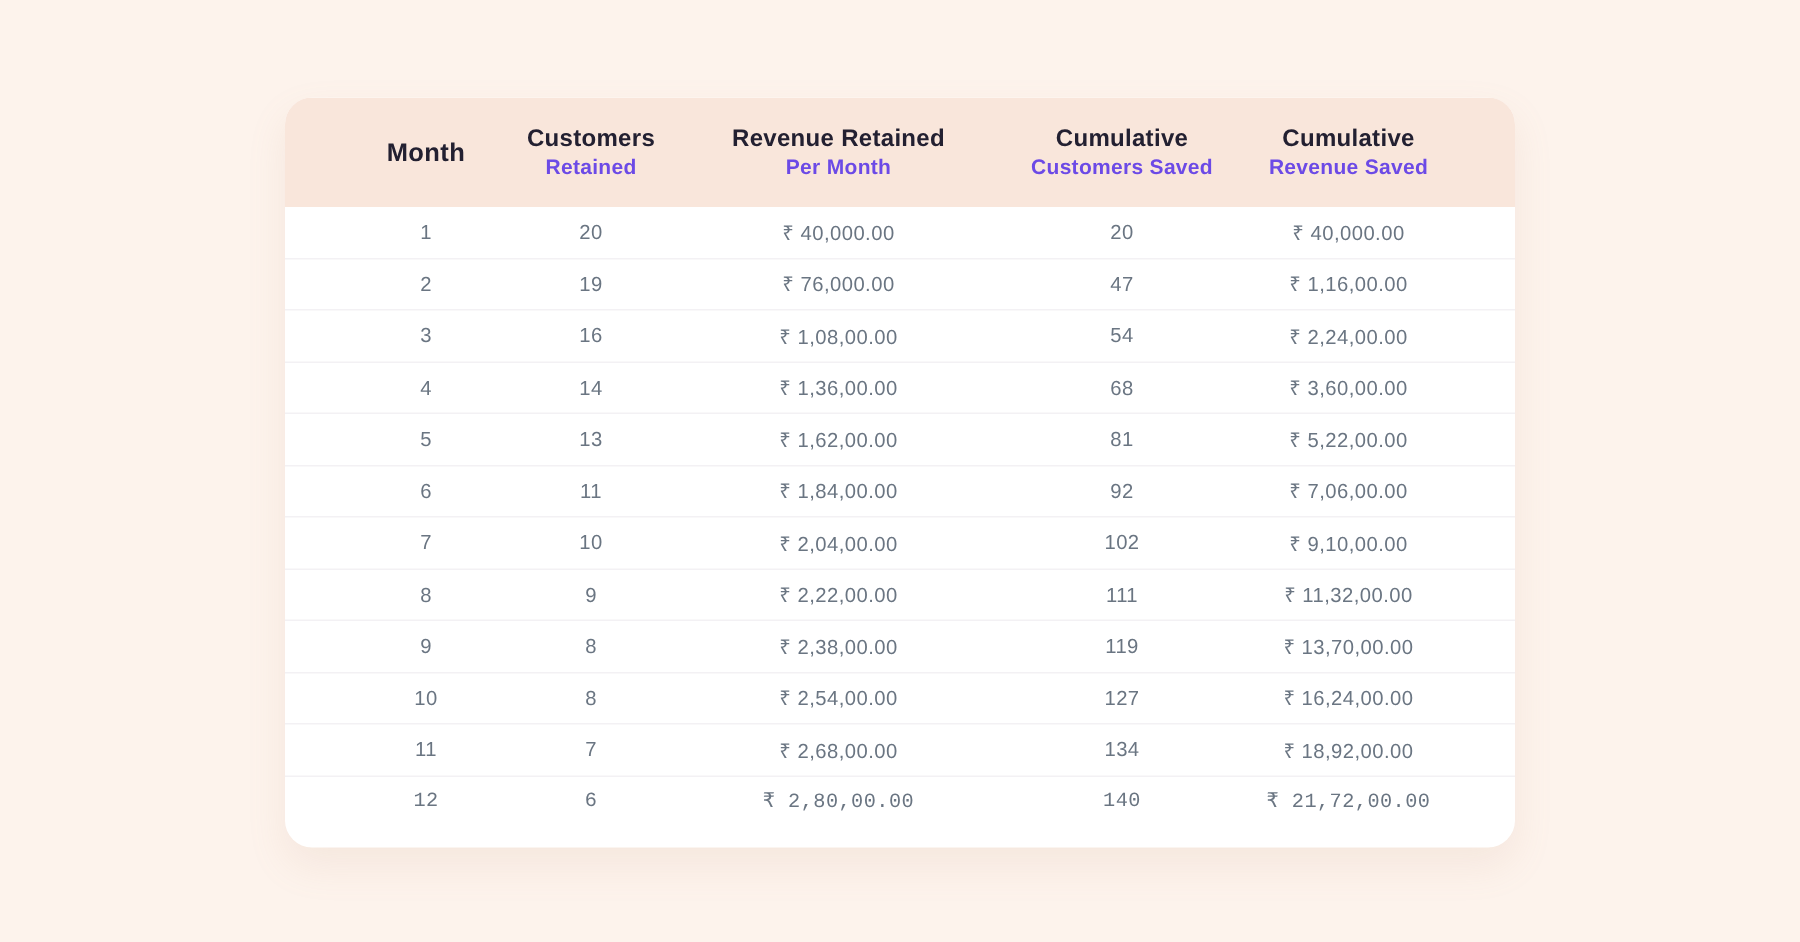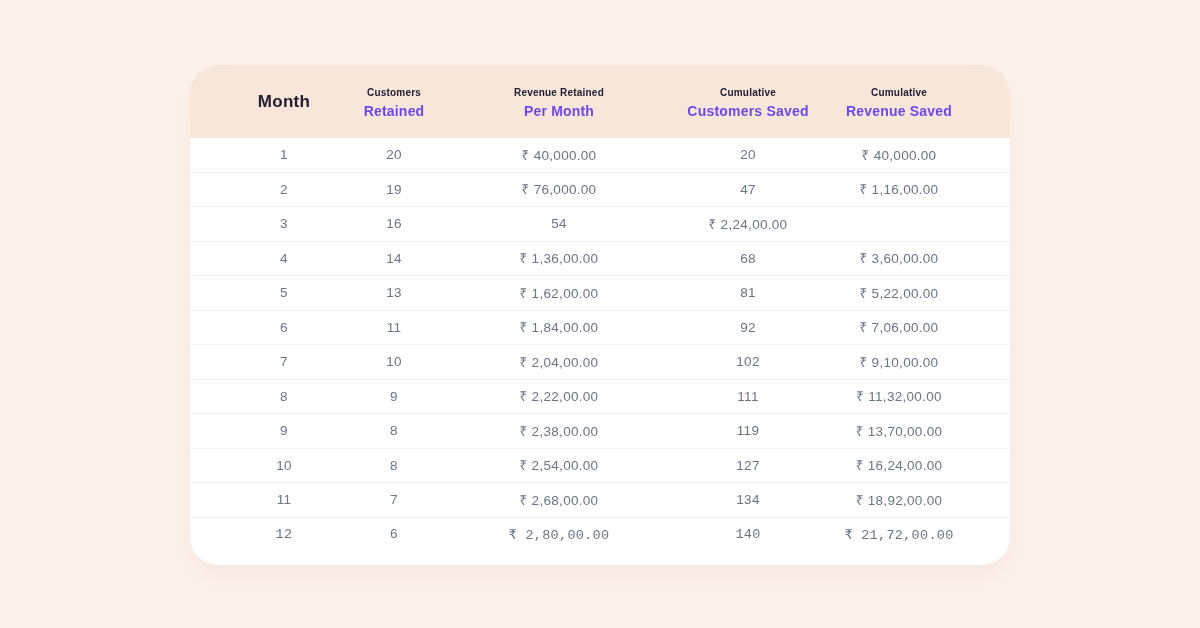--- a/index.html
+++ b/index.html
@@ -12,21 +12,21 @@
   .canvas {
     position: relative;
     width: 1200px; height: 628px;
     background: #FDF3EC;
   }
   .card {
     position: absolute;
     left: 190px; top: 65px;
     width: 820px; height: 500px;
     background: #FFFFFF;
-    border-radius: 28px;
+    border-radius: 18px;
     overflow: hidden;
     box-shadow: 0 12px 26px rgba(190, 150, 125, 0.12);
   }
   .grid-row {
     display: grid;
     grid-template-columns: 188px 32px 298px 80px 222px;
     width: 100%;
   }
   .thead {
     height: 73px;
@@ -35,21 +35,21 @@
   }
   .th {
     display: flex;
     flex-direction: column;
     align-items: center;
     justify-content: center;
     line-height: 19px;
     white-space: nowrap;
   }
   .th .col-title {
-    font-size: 10px;
+    font-size: 16px;
     font-weight: 700;
     color: #232031;
     letter-spacing: 0.2px;
   }
   .th .col-title.month {
     font-size: 17px;
     letter-spacing: 0.3px;
   }
   .th .col-subtitle {
     font-size: 14px;
@@ -115,20 +115,21 @@
         <div class="grid-row tr">
           <div class="td">2</div>
           <div class="td">19</div>
           <div class="td">₹ 76,000.00</div>
           <div class="td">47</div>
           <div class="td">₹ 1,16,00.00</div>
         </div>
         <div class="grid-row tr">
           <div class="td">3</div>
           <div class="td">16</div>
+          <div class="td">₹ 1,08,00.00</div>
           <div class="td">54</div>
           <div class="td">₹ 2,24,00.00</div>
         </div>
         <div class="grid-row tr">
           <div class="td">4</div>
           <div class="td">14</div>
           <div class="td">₹ 1,36,00.00</div>
           <div class="td">68</div>
           <div class="td">₹ 3,60,00.00</div>
         </div>

